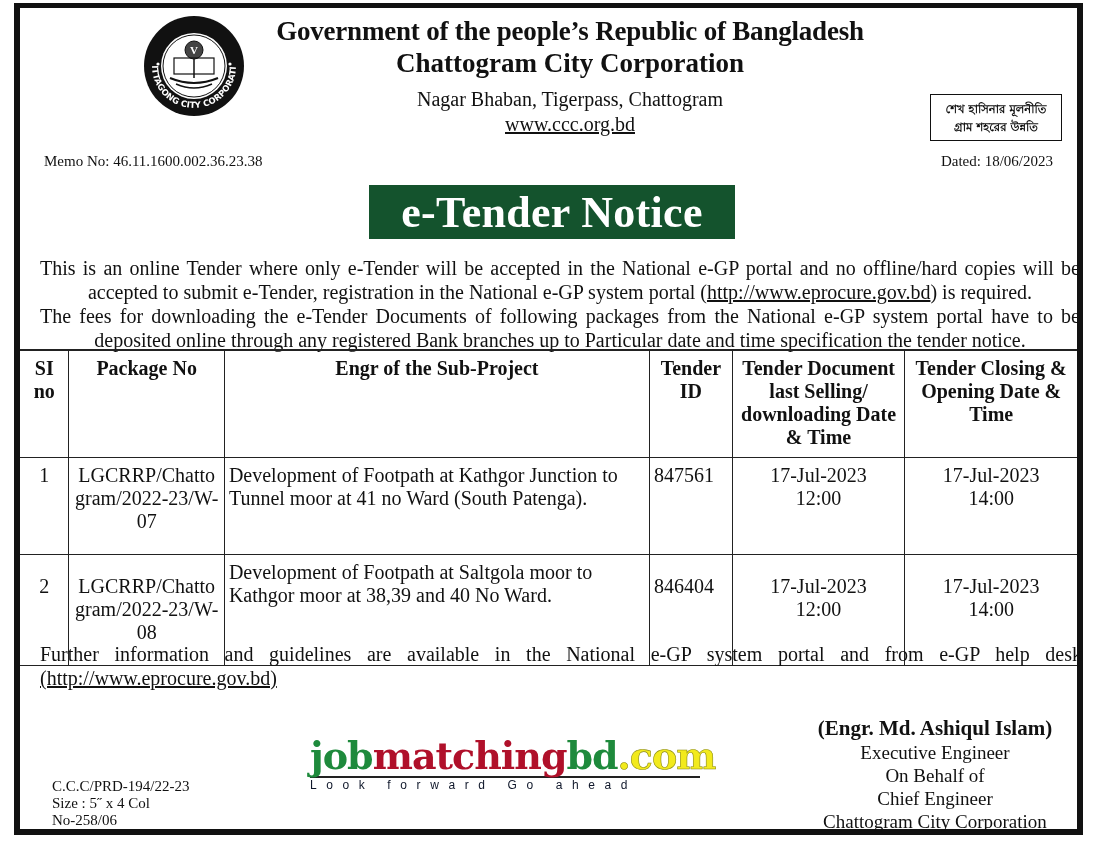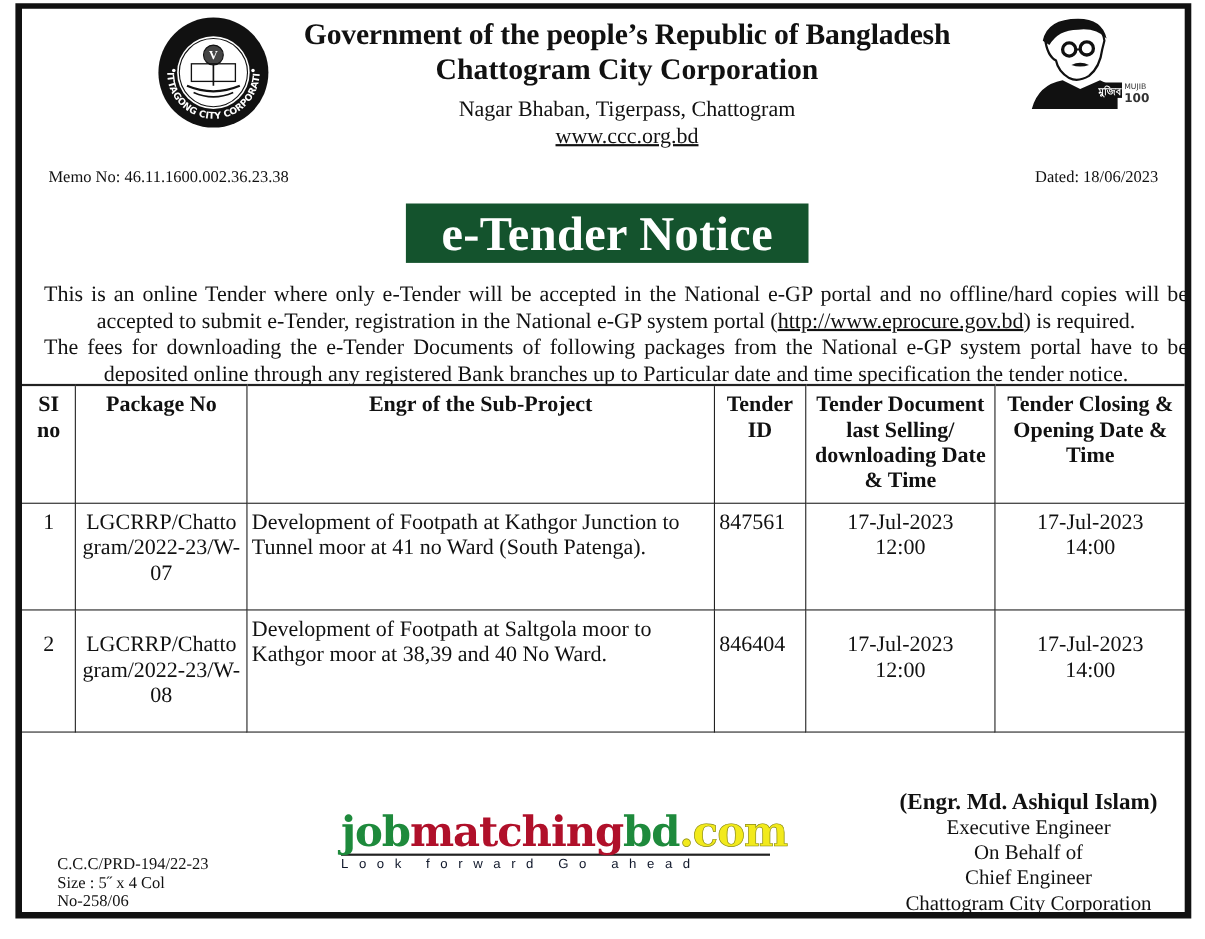--- a/index.html
+++ b/index.html
@@ -86,34 +86,23 @@
       <path d="M 28 64 Q 52 74 76 64" fill="none" stroke="#111" stroke-width="2"></path>
       <path d="M 34 70 Q 52 78 70 70" fill="none" stroke="#111" stroke-width="1.5"></path>
     </svg>
   </div>
 
   <div class="abs h-title1">Government of the people’s Republic of Bangladesh</div>
   <div class="abs h-title2">Chattogram City Corporation</div>
   <div class="abs h-addr">Nagar Bhaban, Tigerpass, Chattogram</div>
   <div class="abs h-web"><span>www.ccc.org.bd</span></div>
 
-  <div class="abs mujib">
-    <svg width="120" height="84" viewBox="0 0 120 84">
-      <path d="M 20 20 Q 30 2 55 4 Q 72 6 74 22 L 72 30 Q 70 46 60 54 Q 50 60 42 56 Q 32 50 30 40 Q 22 36 20 20 Z" fill="#fff" stroke="#111" stroke-width="2"></path>
-      <path d="M 18 22 Q 22 2 50 2 Q 72 2 76 20 Q 66 10 50 12 Q 32 12 24 26 Z" fill="#111"></path>
-      <circle cx="42" cy="30" r="6" fill="none" stroke="#111" stroke-width="3"></circle>
-      <circle cx="58" cy="29" r="6" fill="none" stroke="#111" stroke-width="3"></circle>
-      <line x1="48" y1="30" x2="52" y2="30" stroke="#111" stroke-width="2"></line>
-      <path d="M 44 44 Q 52 40 60 44 Q 52 47 44 44 Z" fill="#111"></path>
-      <path d="M 8 84 Q 14 62 36 58 L 52 66 L 70 58 Q 80 62 86 70 L 86 84 Z" fill="#111"></path>
-      <rect x="68" y="60" width="22" height="14" fill="#111"></rect>
-      <text x="79" y="71" font-size="9" fill="#fff" text-anchor="middle" font-family="DejaVu Sans, sans-serif" font-weight="bold">মুজিব</text>
-      <text x="92" y="66" font-size="7" fill="#333" font-family="DejaVu Sans, sans-serif">MUJIB</text>
-      <text x="92" y="78" font-size="11" fill="#333" font-family="DejaVu Sans, sans-serif" font-weight="bold">100</text>
-    </svg>
+  <div class="abs slogan">
+    <div>শেখ হাসিনার মূলনীতি</div>
+    <div>গ্রাম শহরের উন্নতি</div>
   </div>
 
   <div class="abs memo">Memo No: 46.11.1600.002.36.23.38</div>
   <div class="abs dated">Dated: 18/06/2023</div>
 
   <div class="abs banner">e-Tender Notice</div>
 
   <div class="abs para p1"><span>This is an online Tender where only e-Tender will be accepted in the National e-GP portal and no offline/hard copies will be accepted to submit e-Tender, registration in the National e-GP system portal (</span><u>http://www.eprocure.gov.bd</u><span>) is required.</span></div>
   <div class="abs para p2">The fees for downloading the e-Tender Documents of following packages from the National e-GP system portal have to be deposited online through any registered Bank branches up to Particular date and time specification the tender notice.</div>
 
@@ -153,20 +142,21 @@
             <div>12:00</div>
           </td>
         <td class="c-close" style="padding-top:20px">
             <div>17-Jul-2023</div>
             <div>14:00</div>
           </td>
       </tr>
     </tbody>
   </table>
 
+  <div class="abs further"><span>Further information and guidelines are available in the National e-GP system portal and from e-GP help desk </span><span class="u">(http://www.eprocure.gov.bd)</span></div>
 
   <div class="abs logo-jm">
     <div class="jm-text">
       <span style="color:#1e8a3c">job</span><span style="color:#b0102a">matching</span><span style="color:#1e8a3c">bd</span><span style="color:#f2ea1c; -webkit-text-stroke:0.6px #8a8a10">.com</span>
     </div>
     <div class="jm-tag">Look forward Go ahead</div>
   </div>
 
   <div class="abs footer-left">
     <div>C.C.C/PRD-194/22-23</div>

